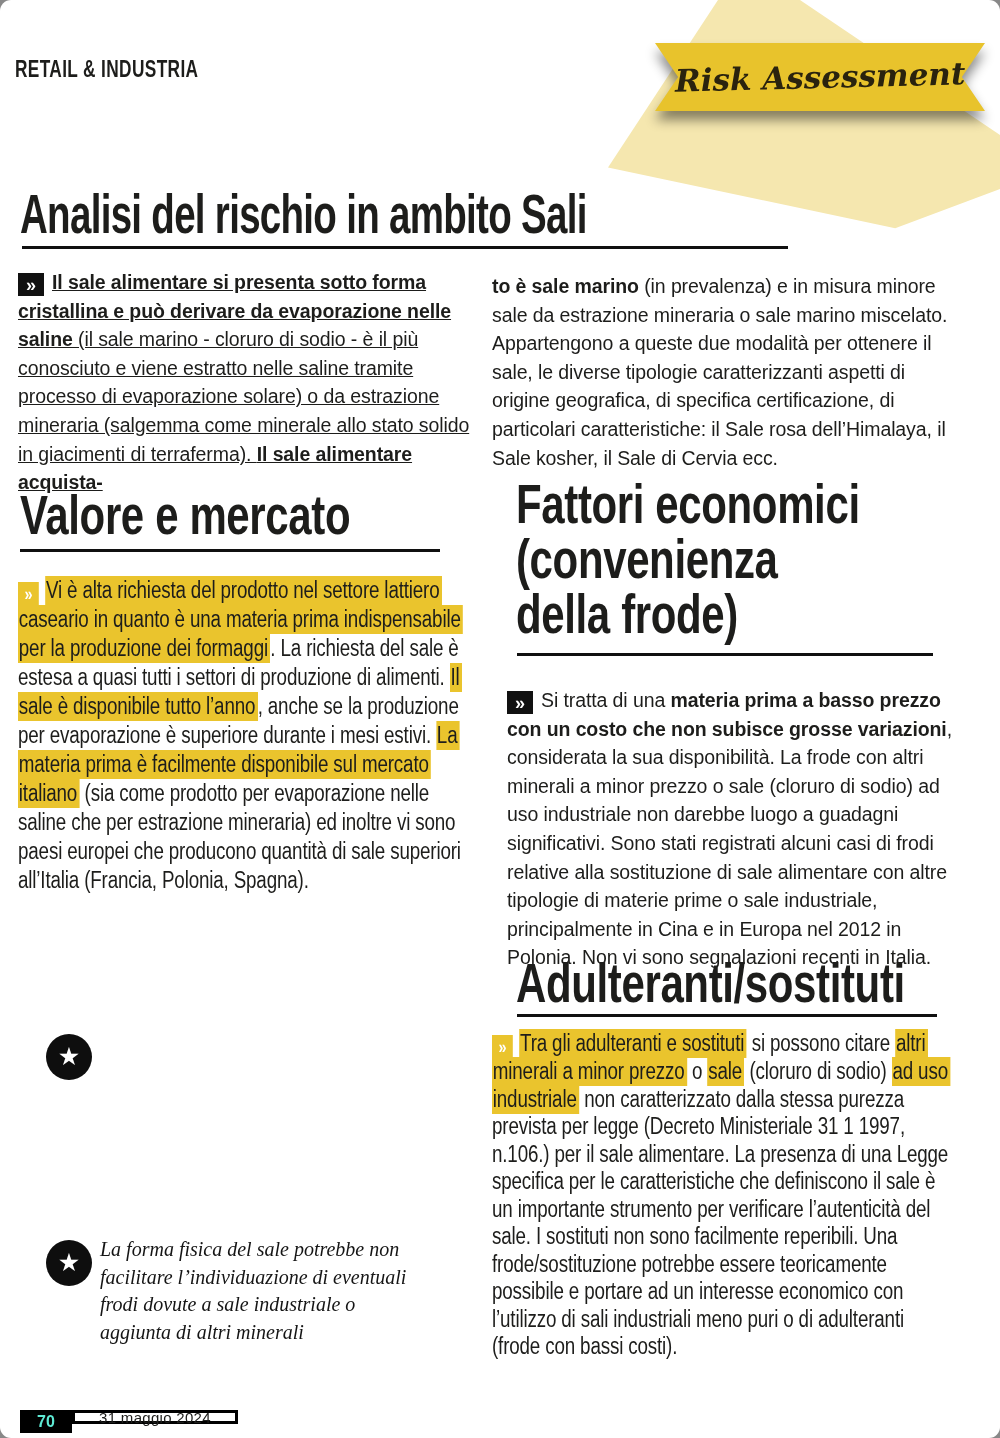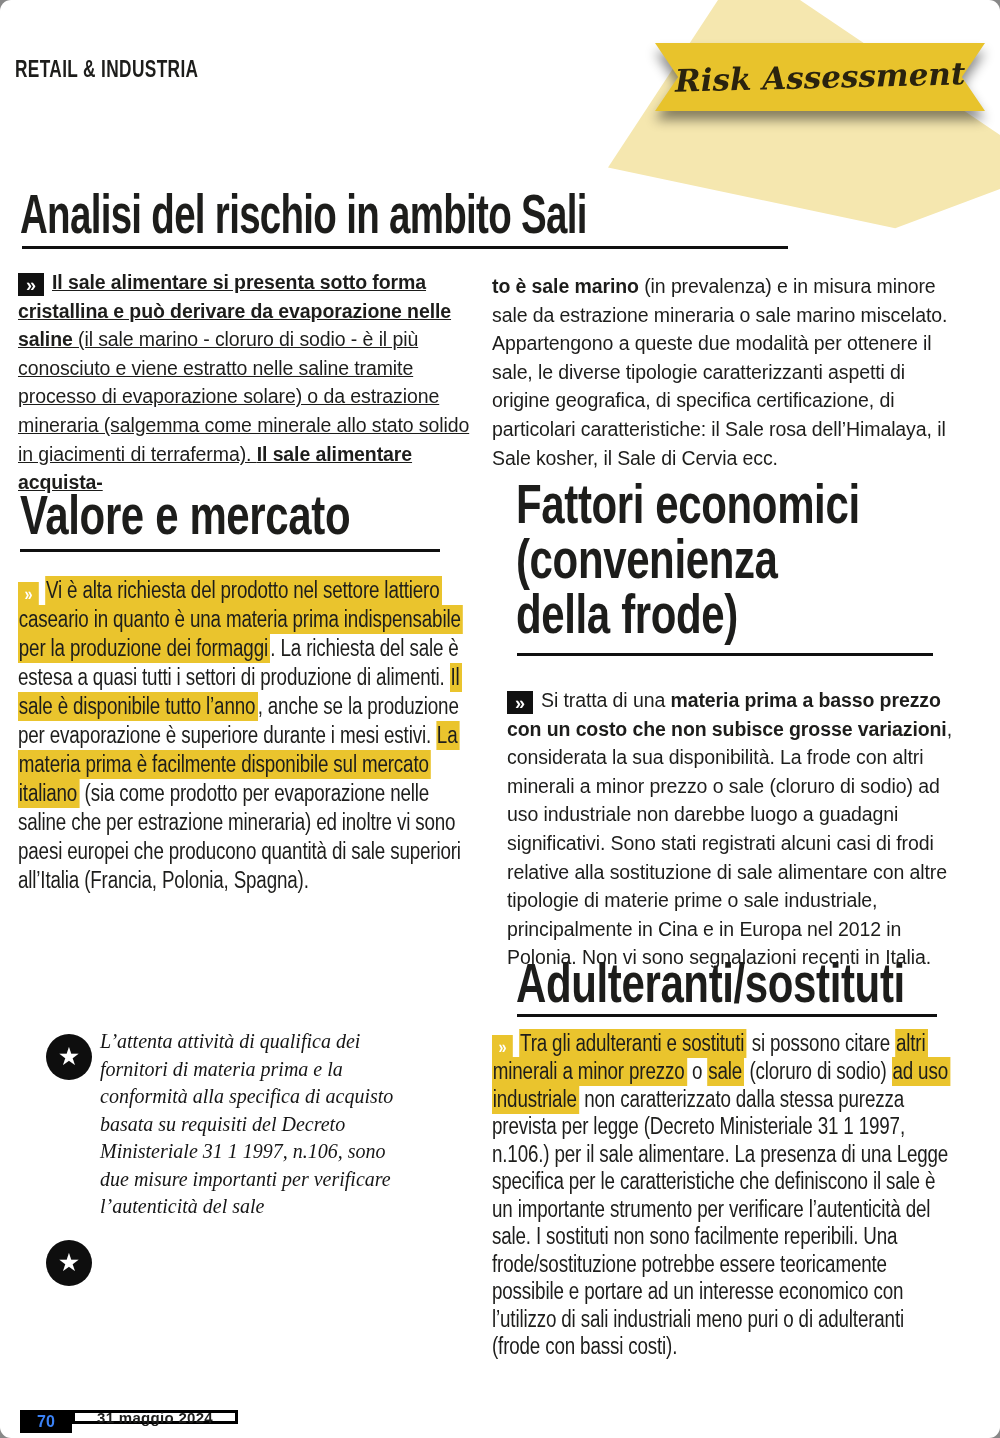--- a/index.html
+++ b/index.html
@@ -88,28 +88,28 @@
   .callout-text {
     position:absolute; margin:0;
     font-family:"Liberation Serif", serif; font-style:italic;
     font-size:20px; line-height:27.5px; color:#151515;
   }
   .callout1-text { left:100px; top:1028px; width:316px; }
   .callout2-text { left:100px; top:1236px; width:316px; }
 
   .footer-page {
     position:absolute; left:20px; top:1410px; width:52px; height:23px;
-    background:#000; color:#3b82f6; text-align:center; line-height:23px;
+    background:#000; color:#5eead4; text-align:center; line-height:23px;
     font-size:16px; font-weight:700;
   }
   .footer-date {
     position:absolute; left:72px; top:1410px; width:166px; height:14px;
     border:3px solid #000; box-sizing:border-box; background:#fff;
     display:flex; align-items:center; justify-content:center;
-    font-size:15px; font-weight:700; letter-spacing:.3px;
+    font-size:15px; font-weight:400; letter-spacing:.3px;
   }
 </style>
 </head>
 <body>
 
 <div class="page">
 
   <div class="pale-shape"></div>
 
   <div class="kicker">RETAIL &amp; INDUSTRIA</div>
@@ -128,25 +128,25 @@
 
   <p class="body-reg intro-right"><span><span class="bold">to è sale marino </span><span class="plain">(in prevalenza) e in misura minore sale da estrazione mineraria o sale marino miscelato. Appartengono a queste due modalità per ottenere il sale, le diverse tipologie caratterizzanti aspetti di origine geografica, di specifica certificazione, di particolari caratteristiche: il Sale rosa dell’Himalaya, il Sale kosher, il Sale di Cervia ecc.</span></span></p>
 
   <h2 class="section-heading valore-heading">Valore e mercato</h2>
   <div class="rule valore-rule"></div>
   <p class="condensed-para valore-para"><span class="marker gold">»</span><span><span class="highlight">Vi è alta richiesta del prodotto nel settore lattiero caseario in quanto è una materia prima indispensabile per la produzione dei formaggi</span><span class="plain">. La richiesta del sale è estesa a quasi tutti i settori di produzione di alimenti. </span><span class="highlight">Il sale è disponibile tutto l’anno</span><span class="plain">, anche se la produzione per evaporazione è superiore durante i mesi estivi. </span><span class="highlight">La materia prima è facilmente disponibile sul mercato italiano</span><span class="plain"> (sia come prodotto per evaporazione nelle saline che per estrazione mineraria) ed inoltre vi sono paesi europei che producono quantità di sale superiori all’Italia (Francia, Polonia, Spagna).</span></span></p>
 
   <div class="star-badge callout1-star">
       <span>★</span>
     </div>
-  <p class="callout-text callout1-text">L’attenta attività di qualifica dei fornitori di materia prima e la conformità alla specifica di acquisto basata su requisiti del Decreto Ministeriale 31 1 1997, n.106, sono due misure importanti per verificare l’autenticità del sale</p>
 
   <div class="star-badge callout2-star">
       <span>★</span>
     </div>
+  <p class="callout-text callout2-text">La forma fisica del sale potrebbe non facilitare l’individuazione di eventuali frodi dovute a sale industriale o aggiunta di altri minerali</p>
 
   <h2 class="section-heading fattori-heading">
     <div>Fattori economici</div>
     <div>(convenienza</div>
     <div>della frode)</div>
   </h2>
   <div class="rule fattori-rule"></div>
   <p class="body-reg fattori-para"><span class="marker dark">»</span><span><span class="plain">Si tratta di una </span><span class="bold">materia prima a basso prezzo con un costo che non subisce grosse variazioni</span><span class="plain">, considerata la sua disponibilità. La frode con altri minerali a minor prezzo o sale (cloruro di sodio) ad uso industriale non darebbe luogo a guadagni significativi. Sono stati registrati alcuni casi di frodi relative alla sostituzione di sale alimentare con altre tipologie di materie prime o sale industriale, principalmente in Cina e in Europa nel 2012 in Polonia. Non vi sono segnalazioni recenti in Italia.</span></span></p>
 
   <h2 class="section-heading adult-heading">Adulteranti/sostituti</h2>

